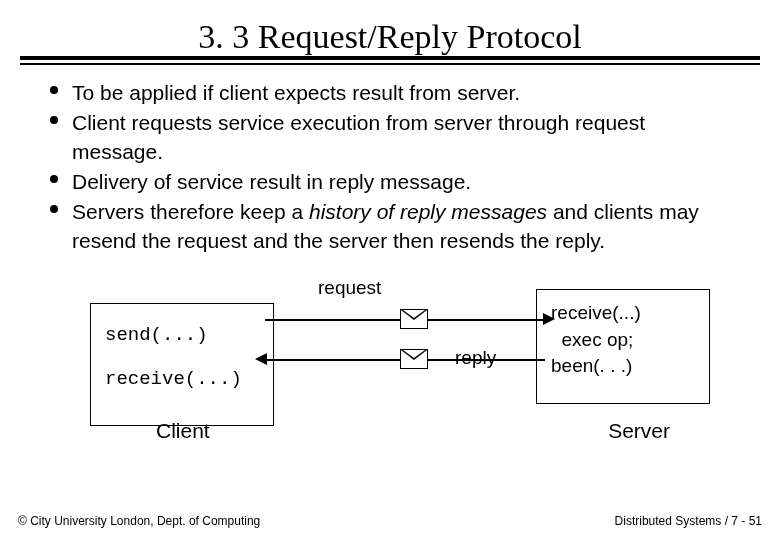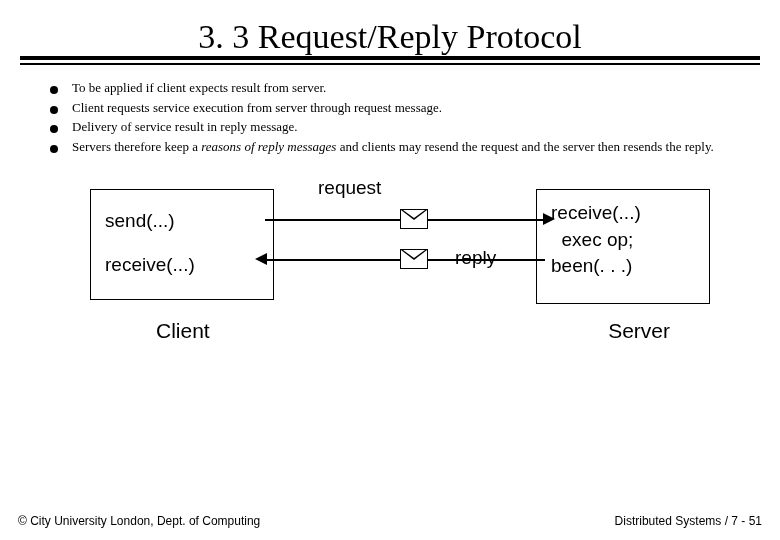--- a/index.html
+++ b/index.html
@@ -25,24 +25,23 @@
     border-bottom: 2px solid #000;
     height: 3px;
     background: #fff;
   }
   .bullets {
     margin: 0 40px 0 50px;
   }
   .bullet {
     display: flex;
     align-items: flex-start;
-    font-size: 13px;
+    font-size: 21px;
     line-height: 1.35;
     margin-bottom: 2px;
-    font-family: Liberation Serif, serif;
   }
   .dot {
     flex: 0 0 auto;
     width: 8px;
     height: 8px;
     background: #000;
     border-radius: 50%;
     margin-top: 7px;
     margin-right: 14px;
   }
@@ -57,24 +56,25 @@
   }
   .box {
     position: absolute;
     border: 1.5px solid #000;
     font-size: 19px;
     font-family: Arial, sans-serif;
     background: #fff;
   }
   .client-box {
     left: 20px;
-    top: 10px;
+    top: 24px;
     width: 160px;
     height: 95px;
-    padding: 10px 8px 4px 14px;
+    padding: 10px 8px 16px 14px;
+    font-family: Liberation Mono, monospace;
   }
   .server-box {
     right: 0;
     top: 10px;
     width: 150px;
     height: 95px;
     padding: 10px 8px 8px 14px;
   }
   .client-send { margin-top: 10px; }
   .client-recv { margin-top: 22px; }
@@ -170,21 +170,21 @@
     <div class="dot"></div>
     <div class="bullet-text">Client requests service execution from server through request message.</div>
   </div>
   <div class="bullet">
     <div class="dot"></div>
     <div class="bullet-text">Delivery of service result in reply message.</div>
   </div>
   <div class="bullet">
     <div class="dot"></div>
     <div class="bullet-text">
-      <span>Servers therefore keep a </span><span class="italic">reasons of reply messages</span><span> and clients may resend the request and the server then resends the reply.</span>
+      <span>Servers therefore keep a </span><span class="italic">history of reply messages</span><span> and clients may resend the request and the server then resends the reply.</span>
     </div>
   </div>
 </div>
 
 <div class="diagram">
   <div class="box client-box">
     <div class="client-send">send(...)</div>
     <div class="client-recv">receive(...)</div>
   </div>
   <div class="box server-box">

